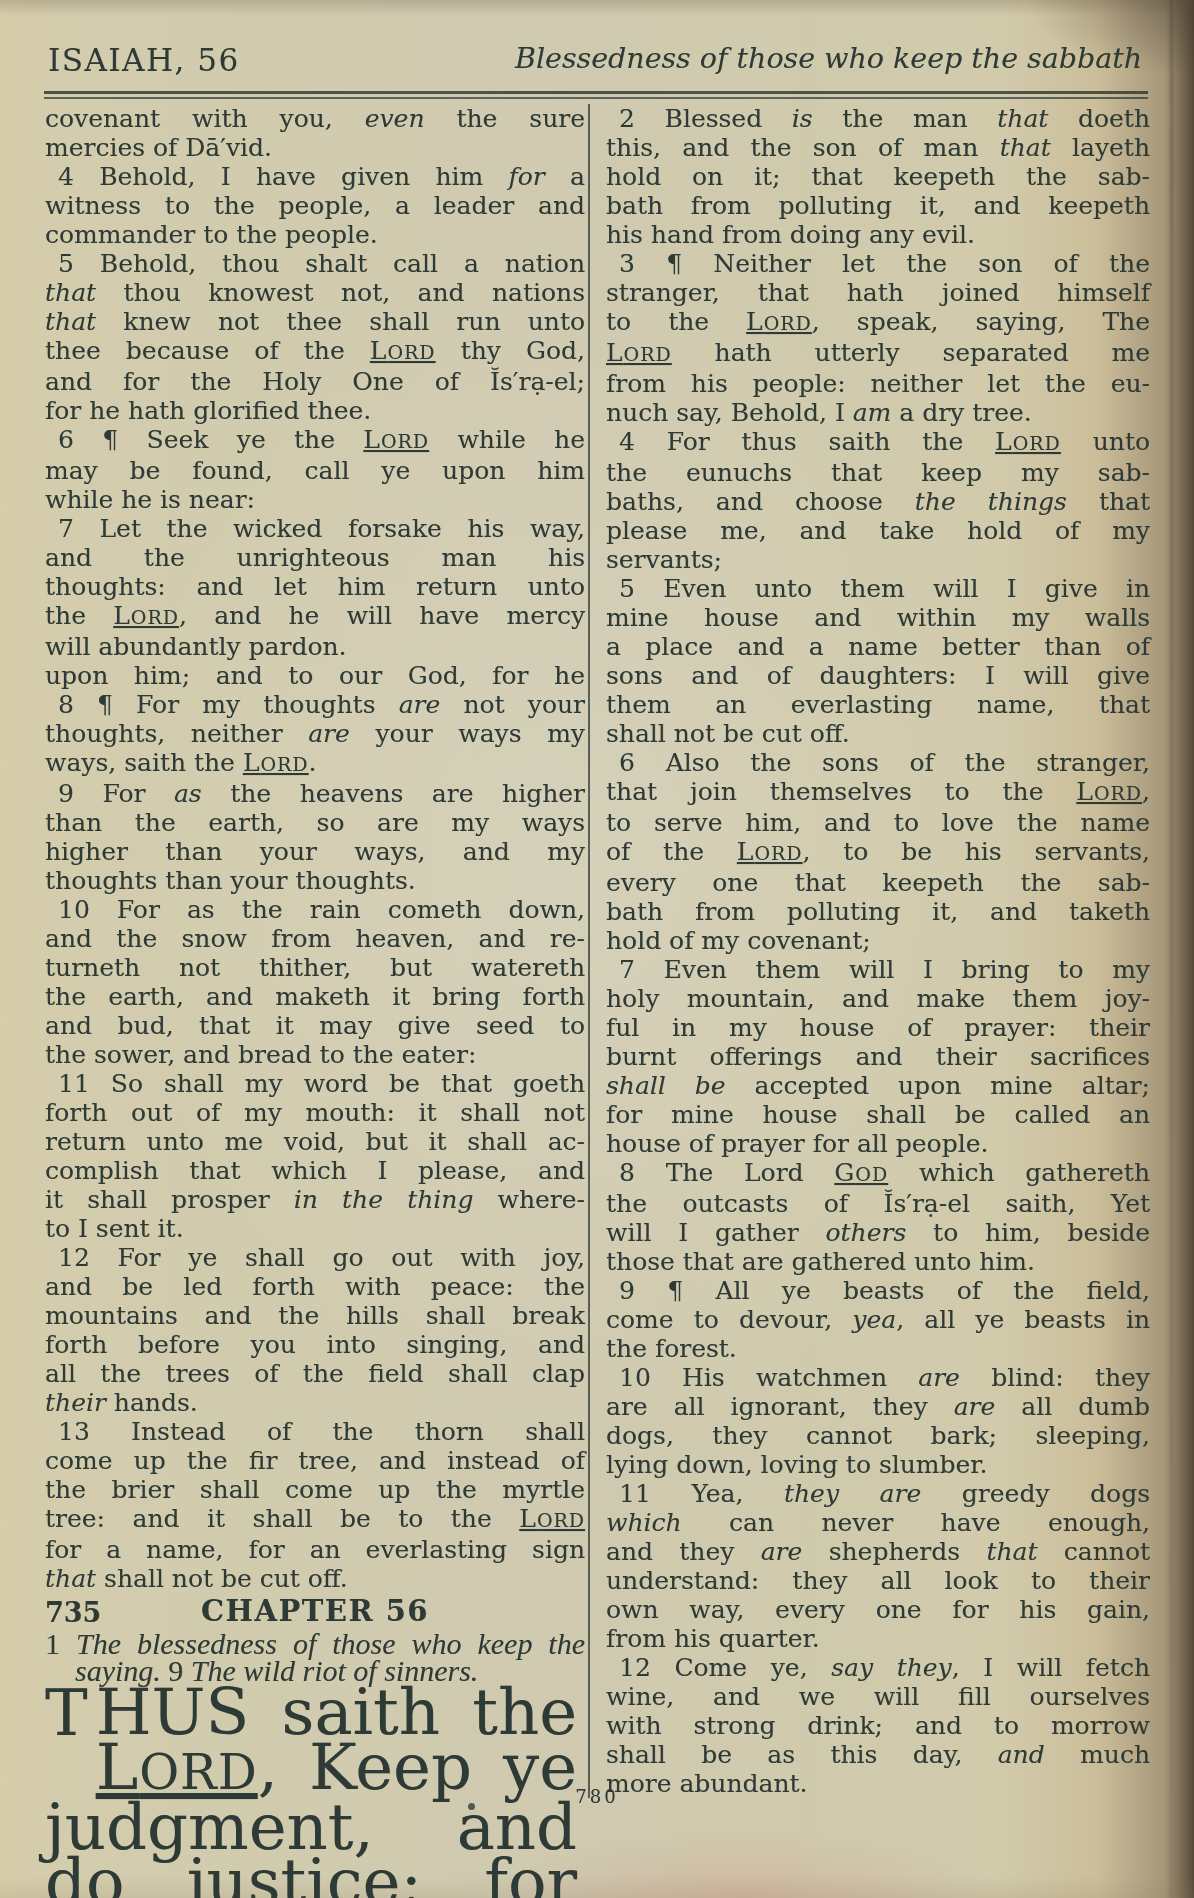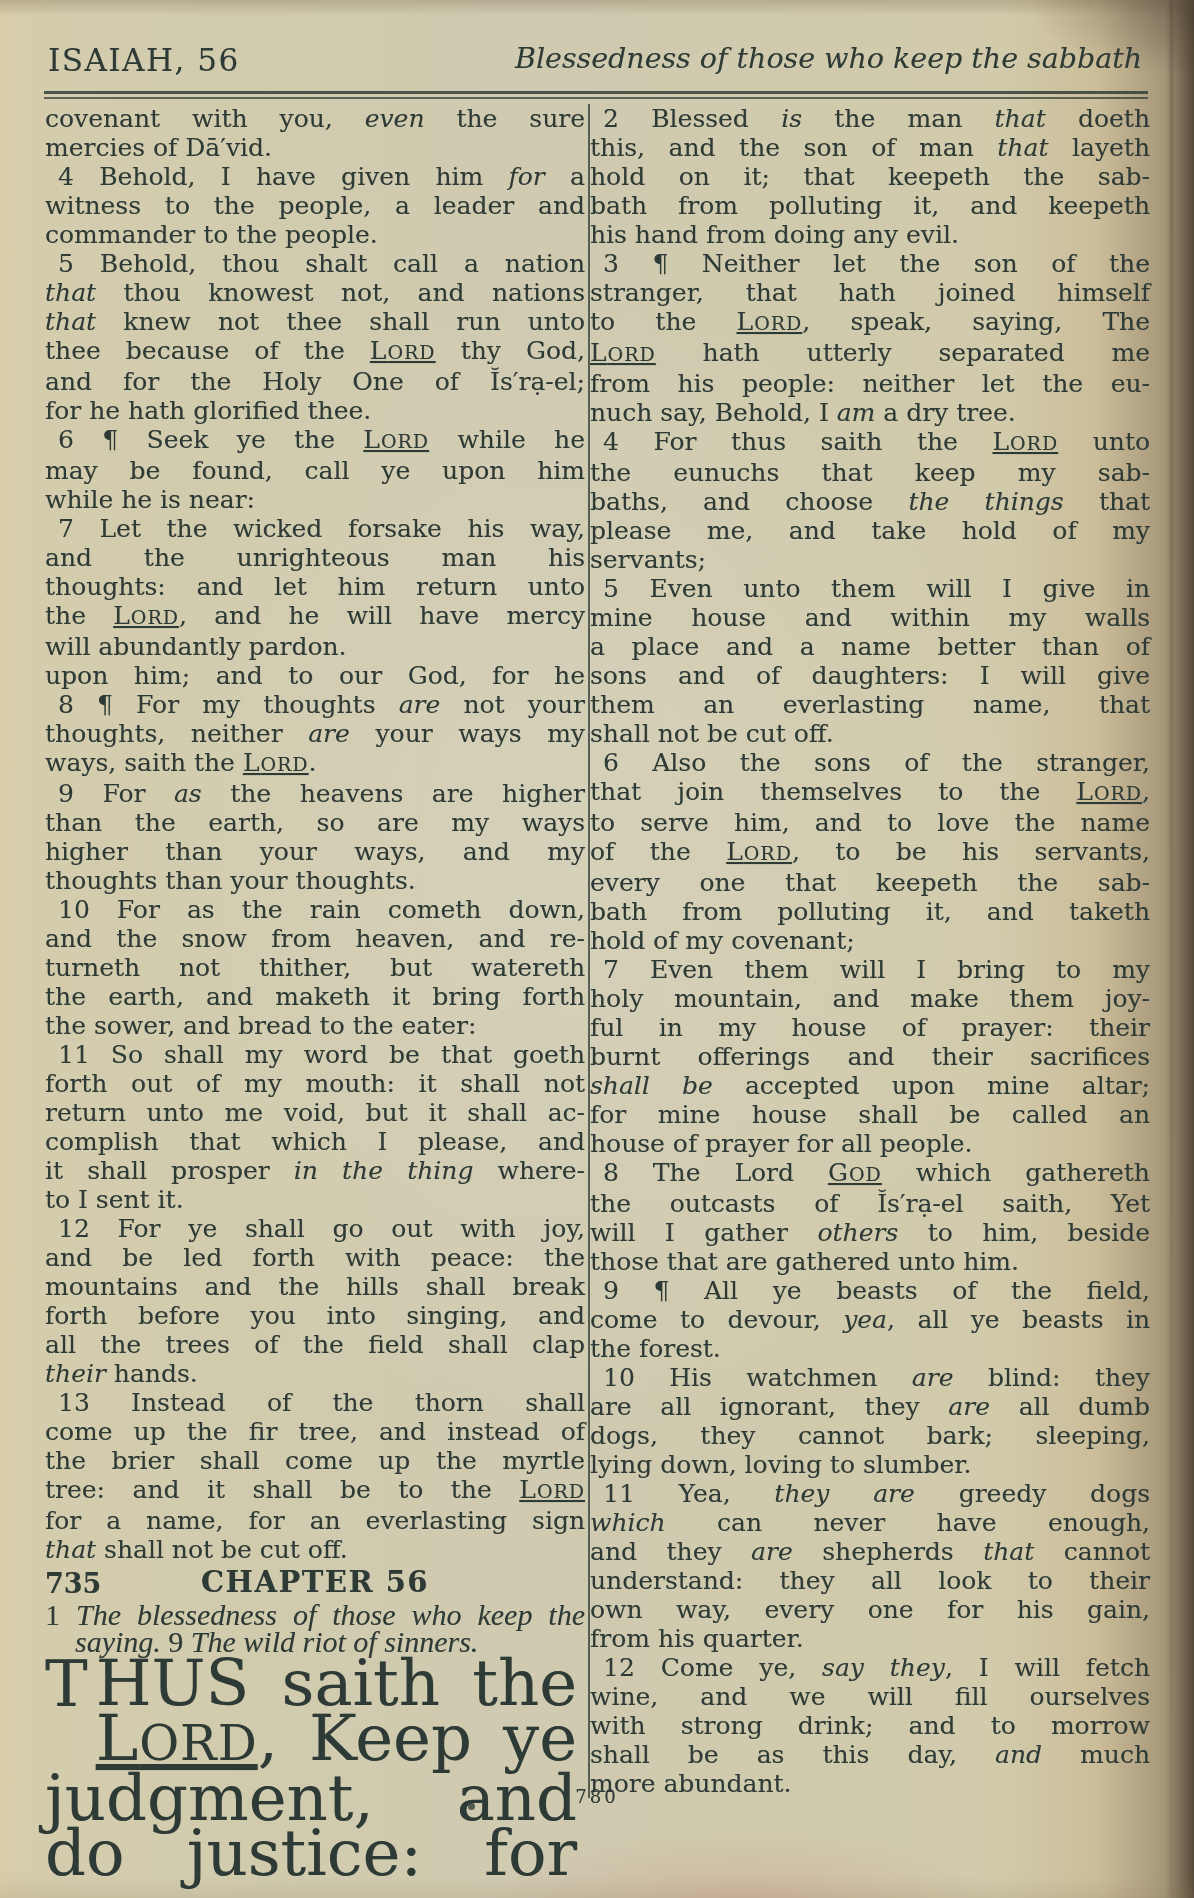--- a/index.html
+++ b/index.html
@@ -29,21 +29,21 @@
   .running-header .hl{ float:left; font-weight:normal; font-size:31px; letter-spacing:1.5px; }
   .running-header .hr{ float:right; font-style:italic; font-size:28.5px; }
   .header-rule{
     position:absolute; top:91px; left:44px; right:46px; height:8px;
     border-top:3px solid rgba(46,58,53,.82);
     border-bottom:2px solid rgba(46,58,53,.72);
   }
   .cols{ position:absolute; top:104px; left:45px; right:44px; display:flex; align-items:stretch; }
   .col-left{ width:540px; }
   .col-divider{ width:2px; background:rgba(46,58,53,.75); margin-left:3px; }
-  .col-right{ flex:1; }
+  .col-right{ flex:1; margin-left:16px; }
 
   .block{ font-size:25px; line-height:29px; }
   .tline{ text-align:justify; text-align-last:justify; min-height:29px; }
   .tline.last{ text-align-last:left; }
   .tline.first{ padding-left:13px; }
   .i{ font-style:italic; }
   .sc{ letter-spacing:1px;text-decoration:underline; }
   .sc-rest{ font-size:0.76em; }
 
   .chapter-heading{ position:relative; text-align:center; height:37px; line-height:37px; font-weight:bold; }
@@ -115,20 +115,21 @@
           <div class="tline first">9 For <span class="i">as</span> the heavens are higher</div>
           <div class="tline">than the earth, so are my ways</div>
           <div class="tline">higher than your ways, and my</div>
           <div class="tline last">thoughts than your thoughts.</div>
         </div>
         <div class="block verse">
           <div class="tline first">10 For as the rain cometh down,</div>
           <div class="tline">and the snow from heaven, and re-</div>
           <div class="tline">turneth not thither, but watereth</div>
           <div class="tline">the earth, and maketh it bring forth</div>
+          <div class="tline">and bud, that it may give seed to</div>
           <div class="tline last">the sower, and bread to the eater:</div>
         </div>
         <div class="block verse">
           <div class="tline first">11 So shall my word be that goeth</div>
           <div class="tline">forth out of my mouth: it shall not</div>
           <div class="tline">return unto me void, but it shall ac-</div>
           <div class="tline">complish that which I please, and</div>
           <div class="tline">it shall prosper <span class="i">in the thing</span> where-</div>
           <div class="tline last">to I sent it.</div>
         </div>

